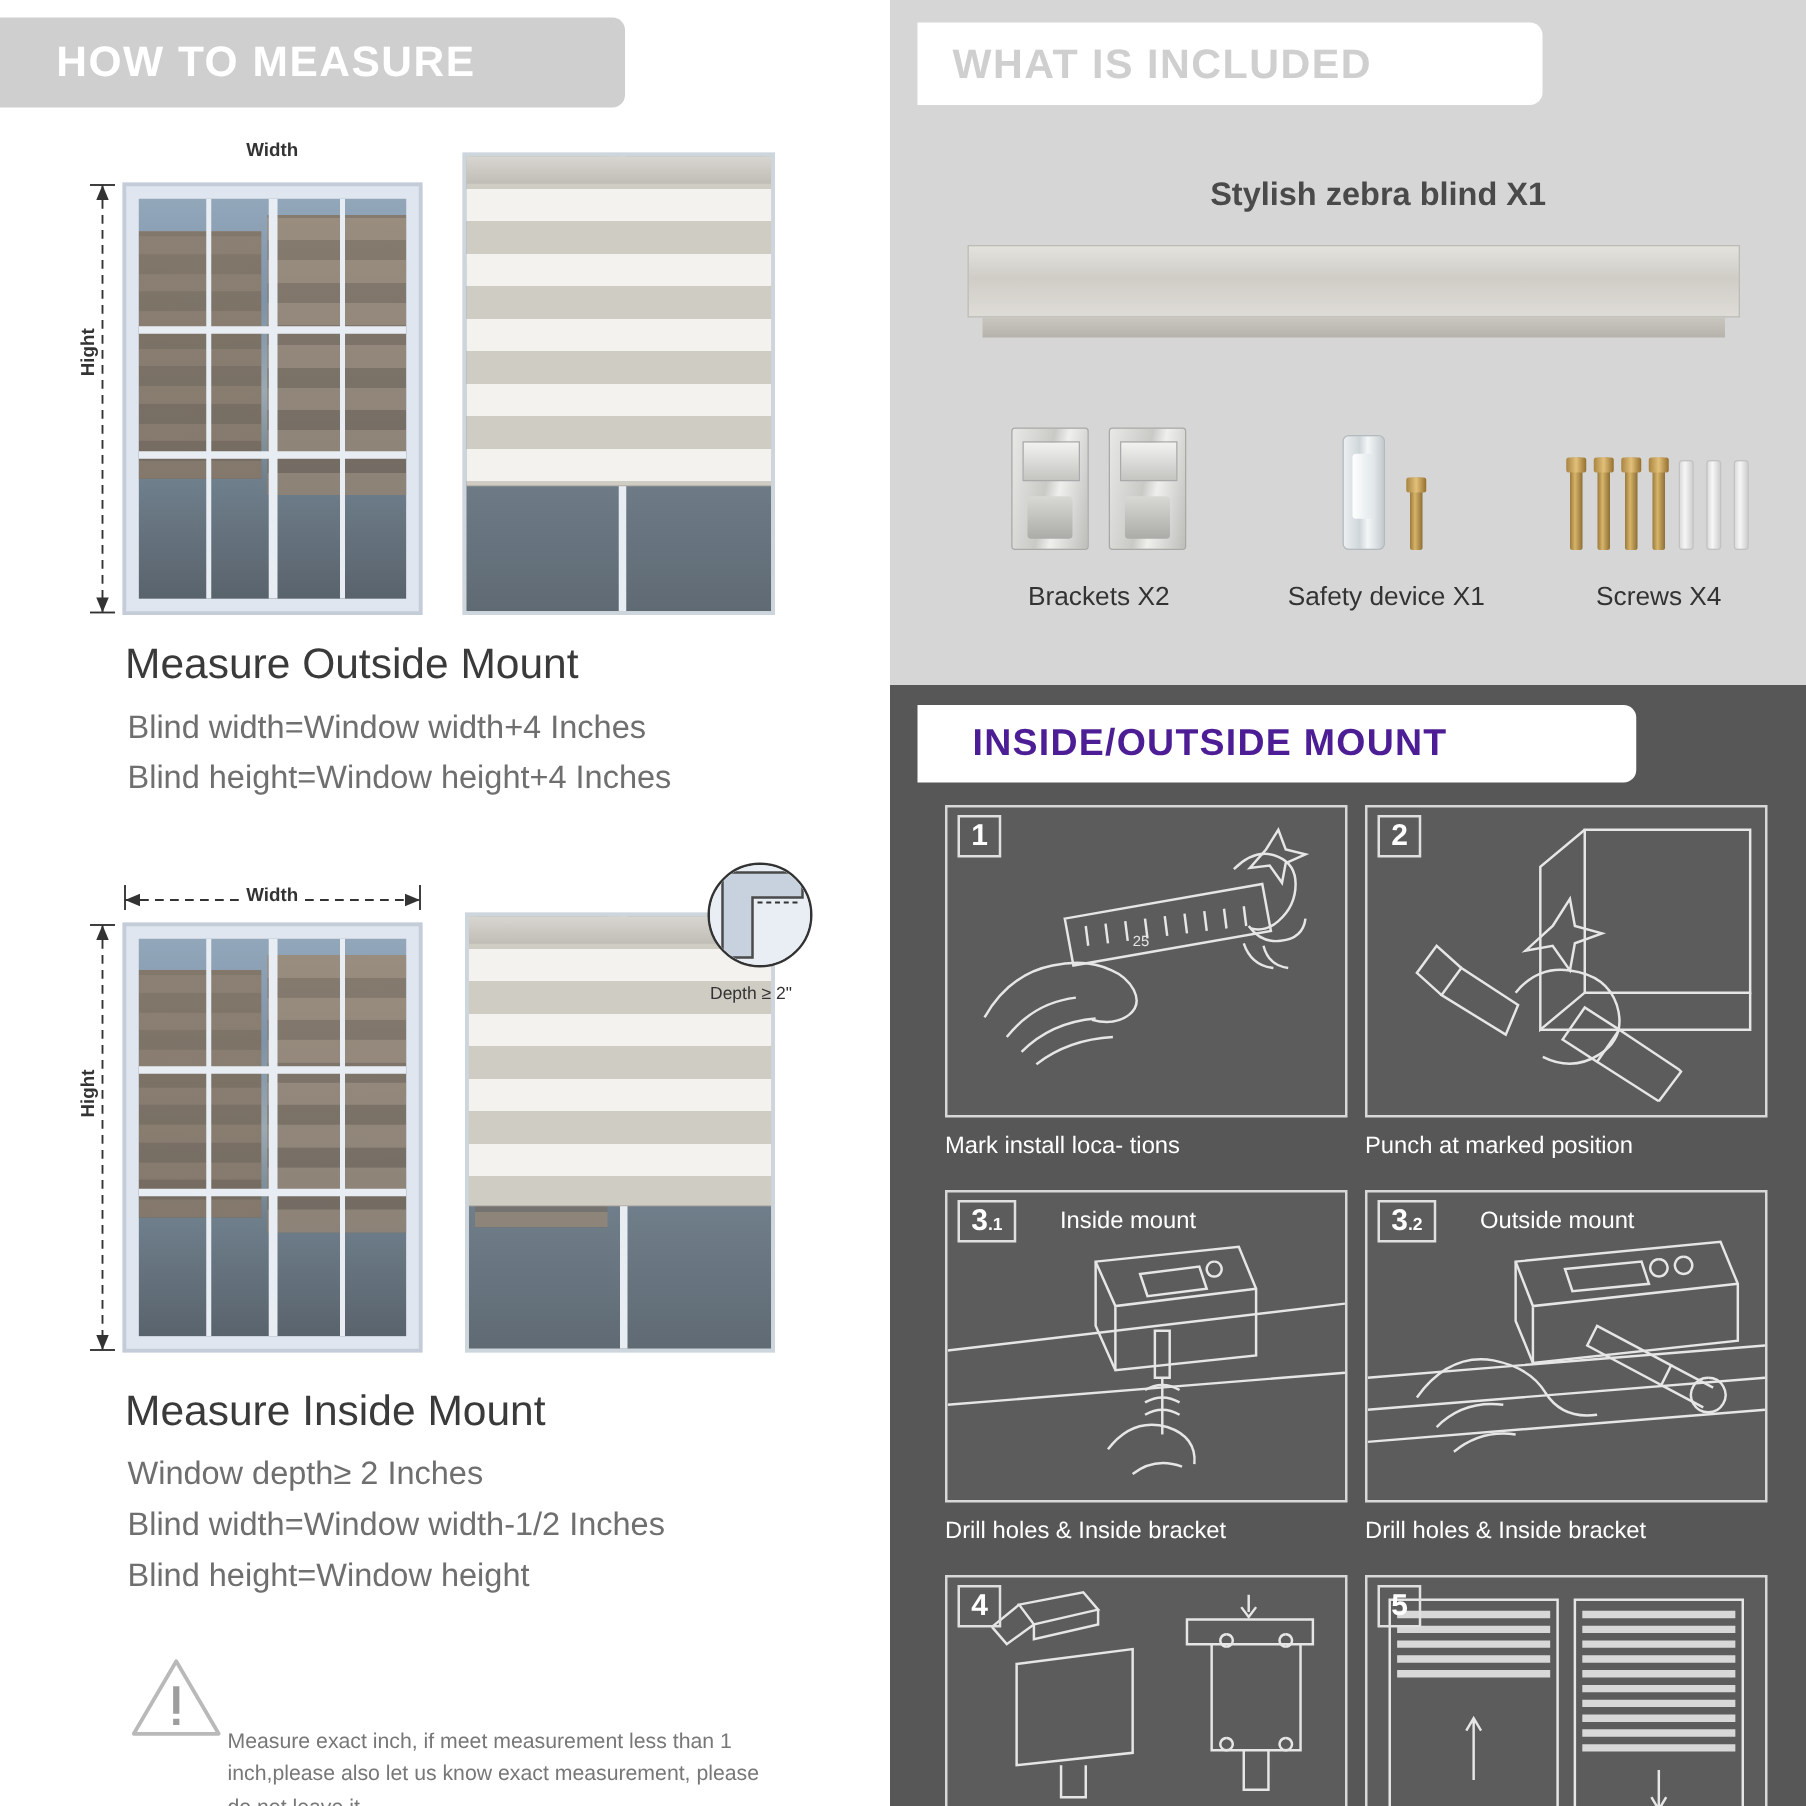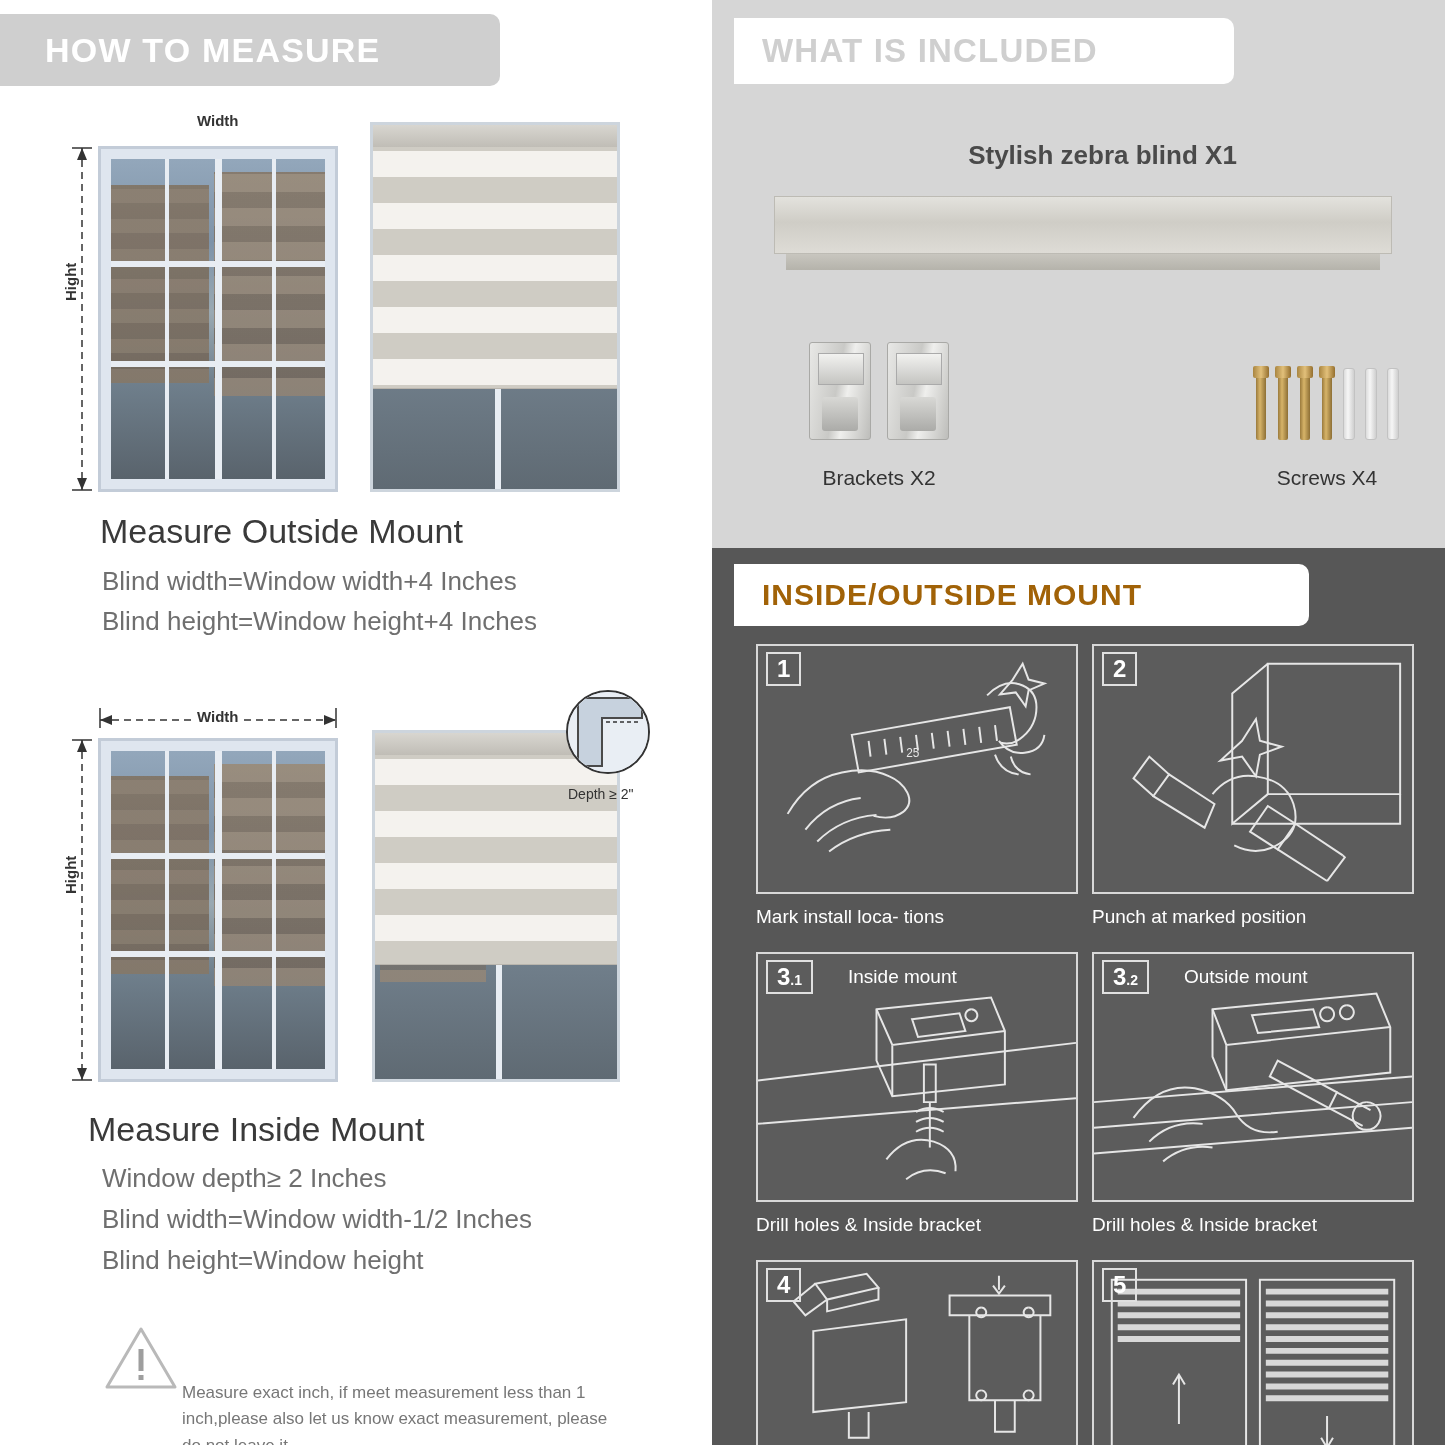--- a/index.html
+++ b/index.html
@@ -200,22 +200,22 @@
     position:absolute; left:712px; top:548px; width:733px; height:897px;
     background:#575757;
   }
   .hdr-mount {
     position:absolute; left:22px; top:16px; width:575px; height:62px;
     background:#ffffff;
     border-top-right-radius:10px; border-bottom-right-radius:10px;
     display:flex; align-items:center;
   }
   .hdr-mount span {
-    color:#a16207; font-size:30px; font-weight:bold; letter-spacing:1px;
-    padding-left:28px;
+    color:#4c1d95; font-size:30px; font-weight:bold; letter-spacing:1px;
+    padding-left:44px;
   }
   .step {
     position:absolute;
   }
   .step-box {
     position:absolute; left:0; top:0;
     border:2px solid #d8d8d8;
     background:#5c5c5c;
     overflow:hidden;
   }
@@ -325,21 +325,21 @@
       <div class="depth-circle" style="left:566px;top:-10px;">
         <svg width="84" height="84">
           <rect x="0" y="0" width="84" height="84" fill="#e9eef4"></rect>
           <path d="M10 6 L74 6 L74 26 L34 26 L34 74 L10 74 Z" fill="#c7d2de" stroke="#4a4a4a" stroke-width="2"></path>
           <line x1="38" y1="30" x2="70" y2="30" stroke="#333" stroke-width="1.5" stroke-dasharray="4,3"></line>
         </svg>
       </div>
       <div class="depth-label" style="left:568px;top:86px;">Depth ≥ 2"</div>
     </div>
 
-    <div class="sec-title" style="left:88px;top:1110px;">Measure Inside Mount</div>
+    <div class="sec-title" style="left:100px;top:1110px;">Measure Inside Mount</div>
     <div class="sec-line" style="left:102px;top:1163px;">Window depth≥ 2 Inches</div>
     <div class="sec-line" style="left:102px;top:1204px;">Blind width=Window width-1/2 Inches</div>
     <div class="sec-line" style="left:102px;top:1245px;">Blind height=Window height</div>
 
     <div class="warn-tri" style="left:104px;top:1325px;">
       <svg width="74" height="66" viewBox="0 0 74 66">
         <polygon points="37,4 71,62 3,62" fill="none" stroke="#b9b9b9" stroke-width="3" stroke-linejoin="round"></polygon>
         <rect x="34.5" y="24" width="5" height="22" fill="#9e9e9e"></rect>
         <rect x="34.5" y="50" width="5" height="5" fill="#9e9e9e"></rect>
       </svg>
@@ -360,20 +360,27 @@
     </div>
 
     <div class="part" style="left:52px;top:336px;width:230px;">
       <div style="height:104px;display:flex;align-items:flex-end;justify-content:center;gap:16px;">
         <div class="bracket"></div>
         <div class="bracket"></div>
       </div>
       <div class="part-label" style="margin-top:26px;">Brackets X2</div>
     </div>
 
+    <div class="part" style="left:282px;top:336px;width:230px;">
+      <div style="height:104px;display:flex;align-items:flex-end;justify-content:center;gap:14px;">
+        <div class="safety"></div>
+        <div class="screw" style="height:58px;"></div>
+      </div>
+      <div class="part-label" style="margin-top:26px;">Safety device X1</div>
+    </div>
 
     <div class="part" style="left:500px;top:336px;width:230px;">
       <div style="height:104px;display:flex;align-items:flex-end;justify-content:center;">
         <div class="screw"></div>
         <div class="screw"></div>
         <div class="screw"></div>
         <div class="screw"></div>
         <div class="anchor"></div>
         <div class="anchor"></div>
         <div class="anchor"></div>

